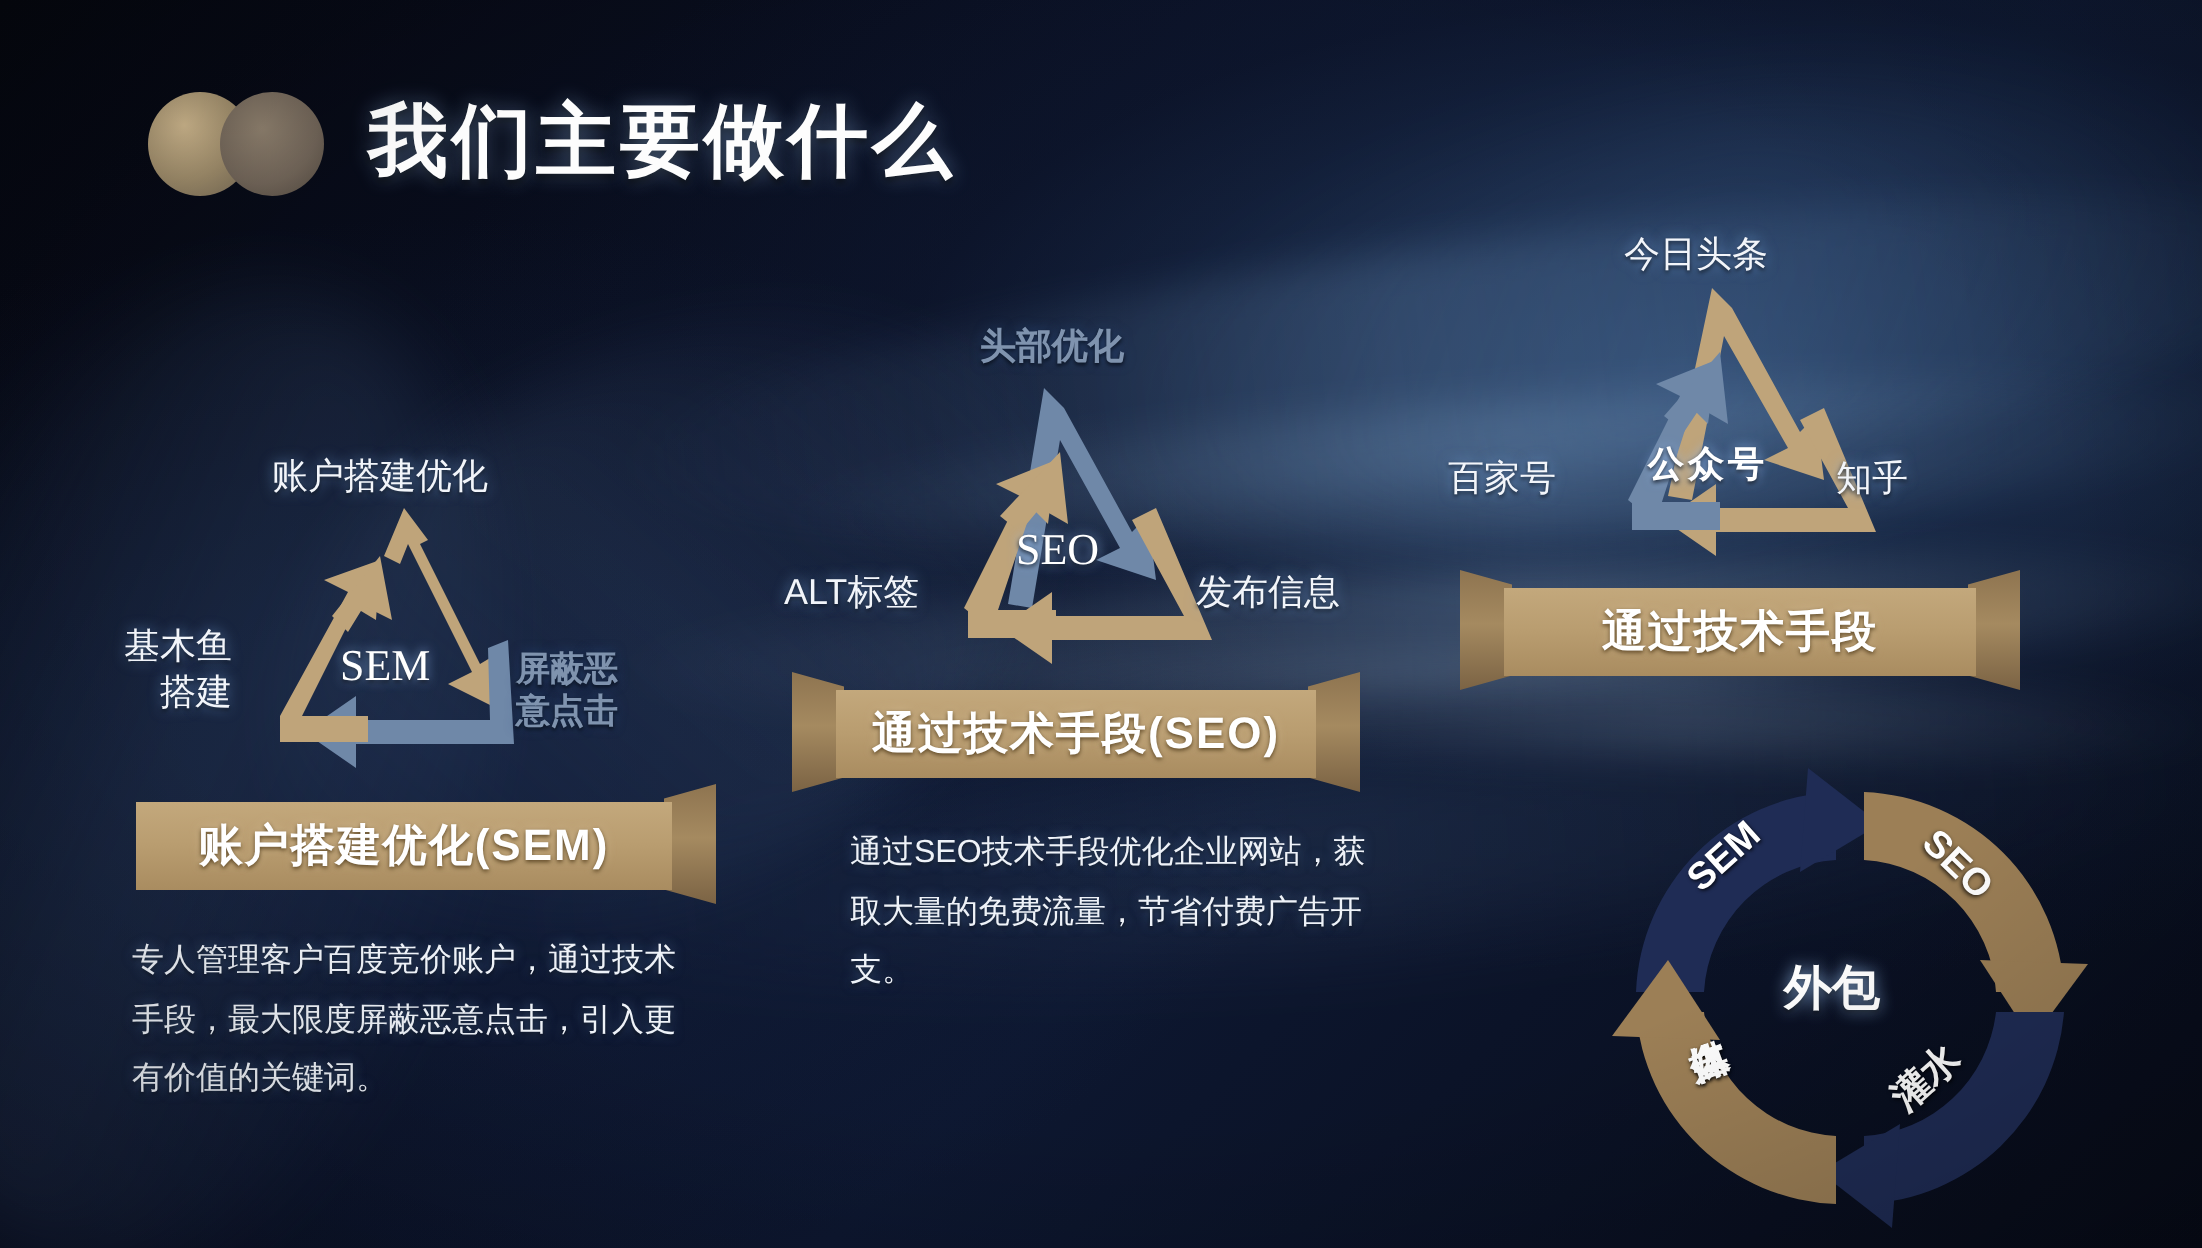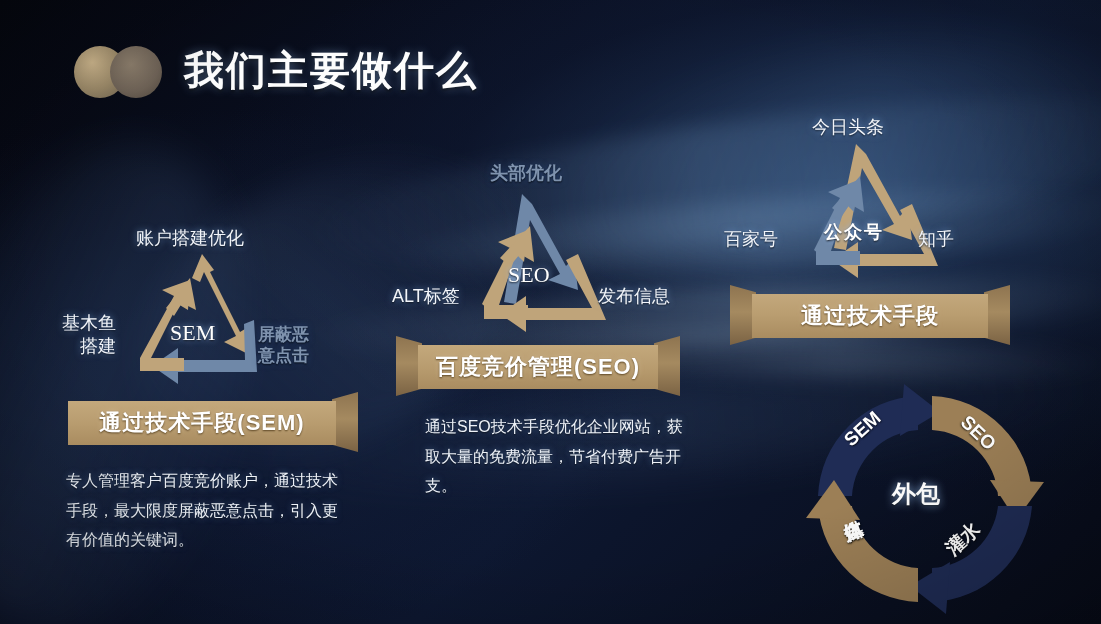--- a/index.html
+++ b/index.html
@@ -122,21 +122,21 @@
     <div class="lbl" style="position:relative;font-size:18px;margin-left:18px;">搭建</div>
   </div>
   <div style="position:absolute;left:258px;top:324px;">
     <div class="lbl blue" style="position:relative;font-size:17px;">屏蔽恶</div>
     <div class="lbl blue" style="position:relative;font-size:17px;">意点击</div>
   </div>
 
   <div class="ribbon" style="left:68px;top:401px;width:268px;">
     <div class="tail tail-r"></div>
     <div class="body">
-      <span style="font-size:22px;">通过技术手段(SEM)</span>
+      <span style="font-size:22px;">账户搭建优化(SEM)</span>
     </div>
   </div>
   <div class="desc" style="left:66px;top:466px;width:272px;">专人管理客户百度竞价账户，通过技术手段，最大限度屏蔽恶意点击，引入更有价值的关键词。</div>
 
   <div class="tri-wrap" style="left:460px;top:190px;width:180px;height:145px;">
     <svg width="180" height="145" viewBox="0 0 180 145">
 
       <path d="M62 4 L44 112 L56 114 L70 30 L100 84 L88 90 L118 100 L114 68 L106 76 L72 14 Z" fill="#6f88a8"></path>
 
       <path d="M118 64 L106 70 L132 118 L66 118 L66 106 L40 124 L66 142 L66 130 L146 130 Z" fill="#bfa47a"></path>
@@ -148,21 +148,21 @@
     <div class="tri-center" style="left:48px;top:72px;font-family:'Liberation Serif',serif;font-size:22px;">SEO</div>
   </div>
   <div class="lbl blue" style="left:490px;top:162px;font-size:18px;">头部优化</div>
   <div class="lbl" style="left:392px;top:285px;font-size:18px;">ALT标签</div>
   <div class="lbl" style="left:598px;top:285px;font-size:18px;">发布信息</div>
 
   <div class="ribbon" style="left:418px;top:345px;width:240px;">
     <div class="tail tail-l"></div>
     <div class="tail tail-r"></div>
     <div class="body">
-      <span style="font-size:22px;">百度竞价管理(SEO)</span>
+      <span style="font-size:22px;">通过技术手段(SEO)</span>
     </div>
   </div>
   <div class="desc" style="left:425px;top:412px;width:258px;">通过SEO技术手段优化企业网站，获取大量的免费流量，节省付费广告开支。</div>
 
   <div class="tri-wrap" style="left:790px;top:140px;width:170px;height:140px;">
     <svg width="170" height="140" viewBox="0 0 170 140">
 
       <path d="M66 4 L44 108 L56 110 L72 28 L104 84 L92 90 L122 100 L118 68 L110 76 L76 14 Z" fill="#bfa47a"></path>
 
       <path d="M122 64 L110 70 L134 114 L68 114 L68 102 L42 120 L68 138 L68 126 L148 126 Z" fill="#bfa47a"></path>

